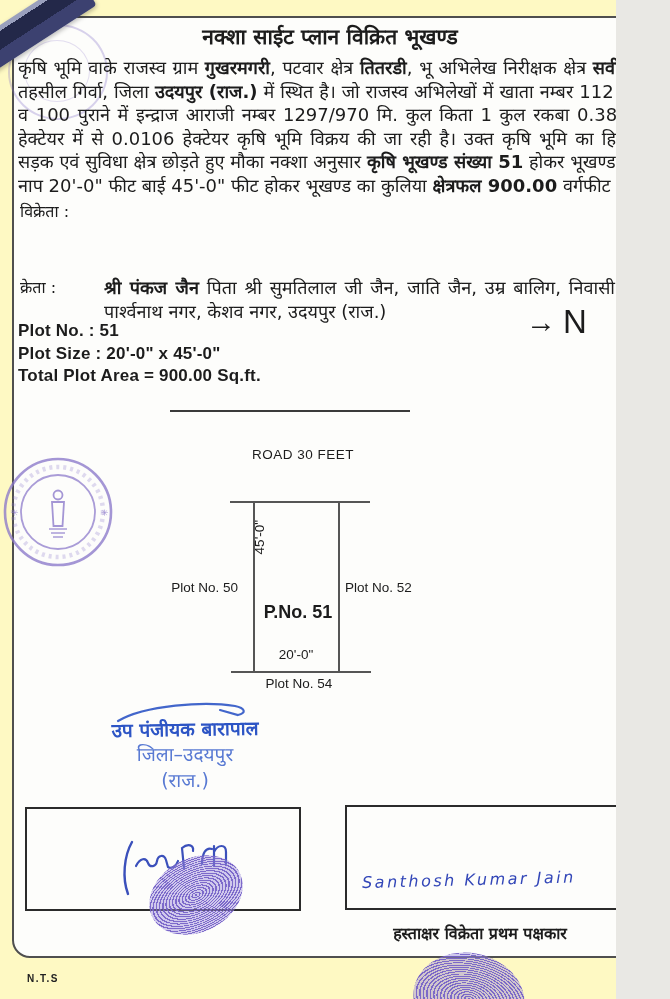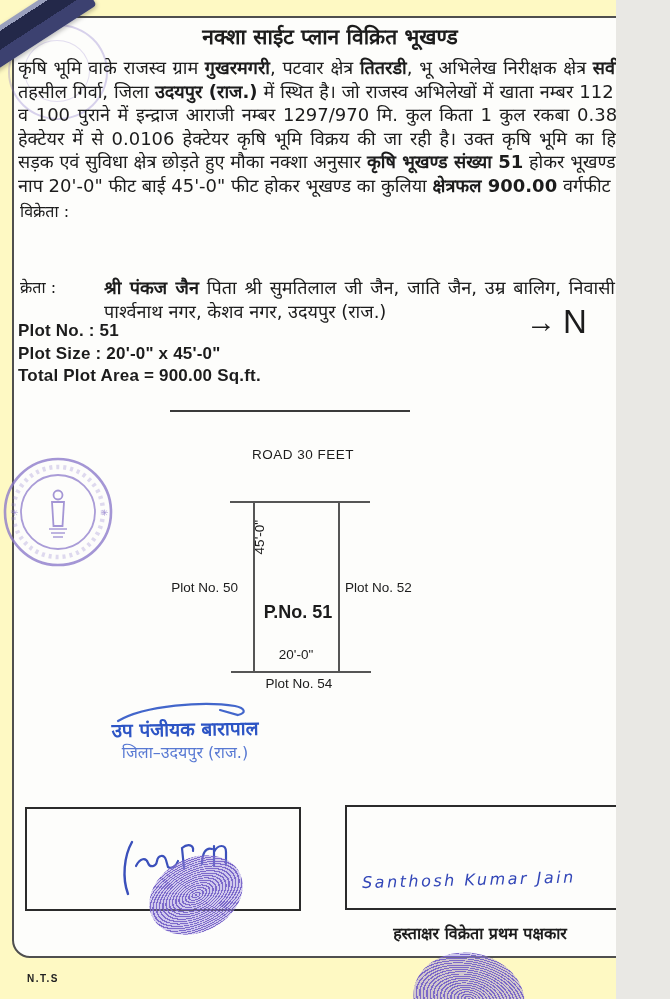--- a/index.html
+++ b/index.html
@@ -53,21 +53,21 @@
                border-radius:50%;z-index:1;}
 
   
   .pen{left:-28px;top:6px;width:125px;height:36px;transform:rotate(-33deg);z-index:6;
        background:linear-gradient(180deg,#9aa0bd 0 14%,#232849 14% 58%,#3c4170 58% 100%);
        border-radius:4px;box-shadow:0 2px 4px rgba(0,0,0,0.25);}
 
   
   .reg1{left:95px;top:716px;width:180px;text-align:center;font-size:19px;font-weight:700;
         color:#2d55c5;z-index:3;transform:rotate(-1deg);}
-  .reg2{left:110px;top:741px;width:150px;text-align:center;font-size:16px;
+  .reg2{left:110px;top:741px;width:150px;text-align:center;font-size:19px;
         color:#3c63cc;z-index:3;opacity:0.85;}
   .regscribble{left:100px;top:695px;z-index:4;}
 
   
   .sigbox{border:2px solid #2b2b2b;background:transparent;z-index:2;}
   .box-l{left:25px;top:807px;width:272px;height:100px;}
   .box-r{left:345px;top:805px;width:270px;height:101px;}
   .sigscribble{left:110px;top:828px;z-index:4;}
   .sig-r{left:362px;top:870px;width:235px;z-index:4;color:#3347b8;
          font-style:italic;font-size:16px;letter-spacing:2.5px;transform:rotate(-1.5deg);

